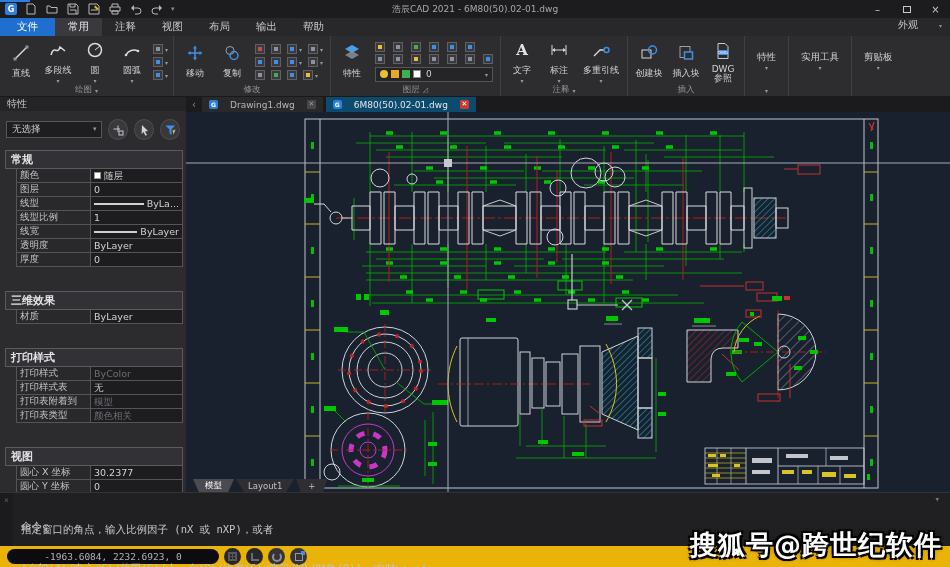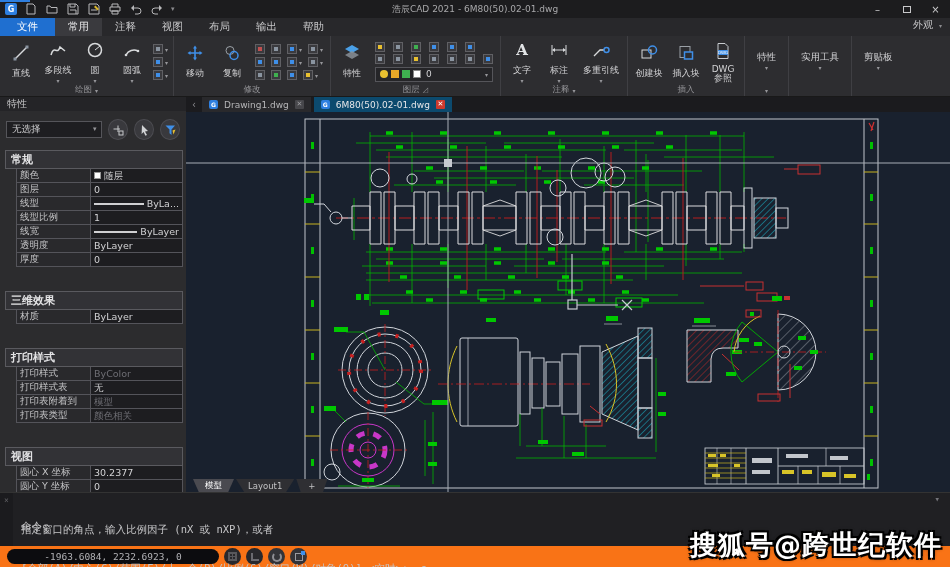--- a/index.html
+++ b/index.html
@@ -16,21 +16,21 @@
   .title { position:absolute; left:0; right:0; text-align:center; font-size:9px; color:#a8a8aa; pointer-events:none; }
   .winbtns { margin-left:auto; display:flex; z-index:2; }
   .winbtn { width:29px; height:18px; display:flex; align-items:center; justify-content:center; color:#c8c8ca; font-size:10px; }
   .maxbox { width:8px; height:7px; border:1px solid #c8c8ca; }
 
   
   .menubar { height:18px; background:#28282b; display:flex; align-items:stretch; font-size:10.5px; color:#c6c6c8; position:relative; }
   .mtab { padding:0 13px; display:flex; align-items:center; }
   .mtab.file { background:#1f6fd0; color:#fff; padding:0 17px; }
   .mtab.active { background:#3a3a3e; color:#e8e8ea; }
-  .appearance { position:absolute; right:8px; top:0; bottom:4px; display:flex; align-items:center; gap:6px; font-size:10px; color:#c6c6c8; }
+  .appearance { position:absolute; right:8px; top:0; bottom:4px; display:flex; align-items:center; gap:21px; font-size:10px; color:#c6c6c8; }
   .appearance .qcaret{ font-size:6px; }
 
   
   .ribbon { height:61px; background:#2d2d30; display:flex; border-bottom:1px solid #191919; }
   .rgroup { display:flex; flex-direction:column; border-right:1px solid #3f3f43; }
   .rbody { flex:1; display:flex; align-items:center; padding:2px 3px 0; gap:1px; }
   .rlabel { height:12px; font-size:8.5px; color:#96969a; display:flex; align-items:center; justify-content:center; gap:3px; }
   .bigbtn { width:36px; display:flex; flex-direction:column; align-items:center; justify-content:center; gap:1px; padding-top:2px; }
   .bigbtn.wide { width:46px; }
   .bigbtn .blabel { font-size:9px; color:#d2d2d4; white-space:nowrap; }
@@ -79,41 +79,41 @@
   .prow .swbox { display:none; width:7px; height:7px; background:#fff; border:1px solid #999; }
   .prow.swatch .swbox { display:inline-block; }
   .prow .lineg { display:none; height:2px; background:#d0d0d2; flex:1; }
   .prow.line .lineg { display:block; }
   .prow.line .v { justify-content:flex-end; }
 
   
   .workarea { flex:1; display:flex; flex-direction:column; }
   .doctabs { height:15px; background:#1b1b1e; display:flex; align-items:center; gap:3px; padding-left:3px; font-size:9px; color:#b6b6b8; }
   .dscroll { color:#8a8a8e; font-size:10px; padding:0 3px; }
-  .dtab { display:flex; align-items:center; gap:6px; height:15px; padding:0 7px; background:#29292c; }
+  .dtab { display:flex; align-items:center; gap:12px; height:15px; padding:0 7px; background:#29292c; }
   .dtab.active { background:#0c4a6e; color:#e6e6e8; }
   .docicon { width:9px; height:9px; background:#2e7fe0; border-radius:2px; color:#fff; font-size:6px; font-weight:bold; display:flex; align-items:center; justify-content:center; }
   .dclose { width:9px; height:9px; background:#47474b; color:#9a9a9e; font-size:7px; line-height:9px; text-align:center; border-radius:1px; }
   .dtab.active .dclose { background:#cc3a2e; color:#fff; }
 
   .canvas { flex:1; position:relative; background:#19212e; overflow:hidden; }
   .canvas svg { position:absolute; inset:0; }
   .modeltabs { position:absolute; left:7px; bottom:0; display:flex; gap:2px; height:13px; }
   .mtab2 { background:#2f2f33; color:#c2c2c4; font-size:8.5px; padding:0 12px; display:flex; align-items:center; clip-path:polygon(0 0,100% 0,86% 100%,14% 100%); }
   .mtab2.active { background:#4a4a50; color:#fff; }
 
   
   .cmdline { height:54px; background:#202023; border-top:1px solid #333; position:relative; font-family:"DejaVu Sans Mono", monospace; font-size:10.5px; color:#c6c6c8; }
   .cmd-gutter { position:absolute; left:0; top:0; bottom:0; width:13px; background:#1b1b1e; color:#5e5e62; font-size:8px; text-align:center; padding-top:3px; }
   .cmd-lines { padding:4px 0 0 21px; line-height:13px; white-space:pre; }
   .cmd-prompt { position:absolute; left:21px; bottom:12px; }
   .cmd-chevron { position:absolute; right:10px; top:1px; color:#74747a; font-size:9px; }
 
   
-  .statusbar { height:21px; background:#f97316; display:flex; align-items:center; gap:5px; padding-left:7px; }
+  .statusbar { height:21px; background:#eab308; display:flex; align-items:center; gap:5px; padding-left:7px; }
   .coords { width:212px; height:15px; border-radius:8px; background:#0c0c0f; color:#b2b2b6; font-size:9.5px; font-family:"DejaVu Sans Mono", monospace; display:flex; align-items:center; justify-content:center; }
   .sbtn { width:17px; height:17px; border-radius:50%; background:#28282c; display:flex; align-items:center; justify-content:center; }
   .sbtn.lit { background:#333338; }
   .sic-grid { width:9px; height:9px; border:1px solid #58585c; background:linear-gradient(#58585c 1px,transparent 1px),linear-gradient(90deg,#58585c 1px,transparent 1px); background-size:3px 3px; }
   .sic-ortho { width:8px; height:8px; border-left:2px solid #6a6a70; border-bottom:2px solid #6a6a70; }
   .sic-polar { width:10px; height:10px; border:2px solid #8e8e94; border-radius:50%; border-top-color:transparent; }
   .sic-ds { width:8px; height:8px; border:1px solid #9a9aa0; position:relative; }
   .sic-ds::after { content:""; position:absolute; top:-3px; right:-3px; width:4px; height:4px; background:#3f8fe8; }
 
   .watermark { position:absolute; right:8px; bottom:4px; z-index:50; font-size:27px; font-weight:bold; color:#fff; letter-spacing:1px;

